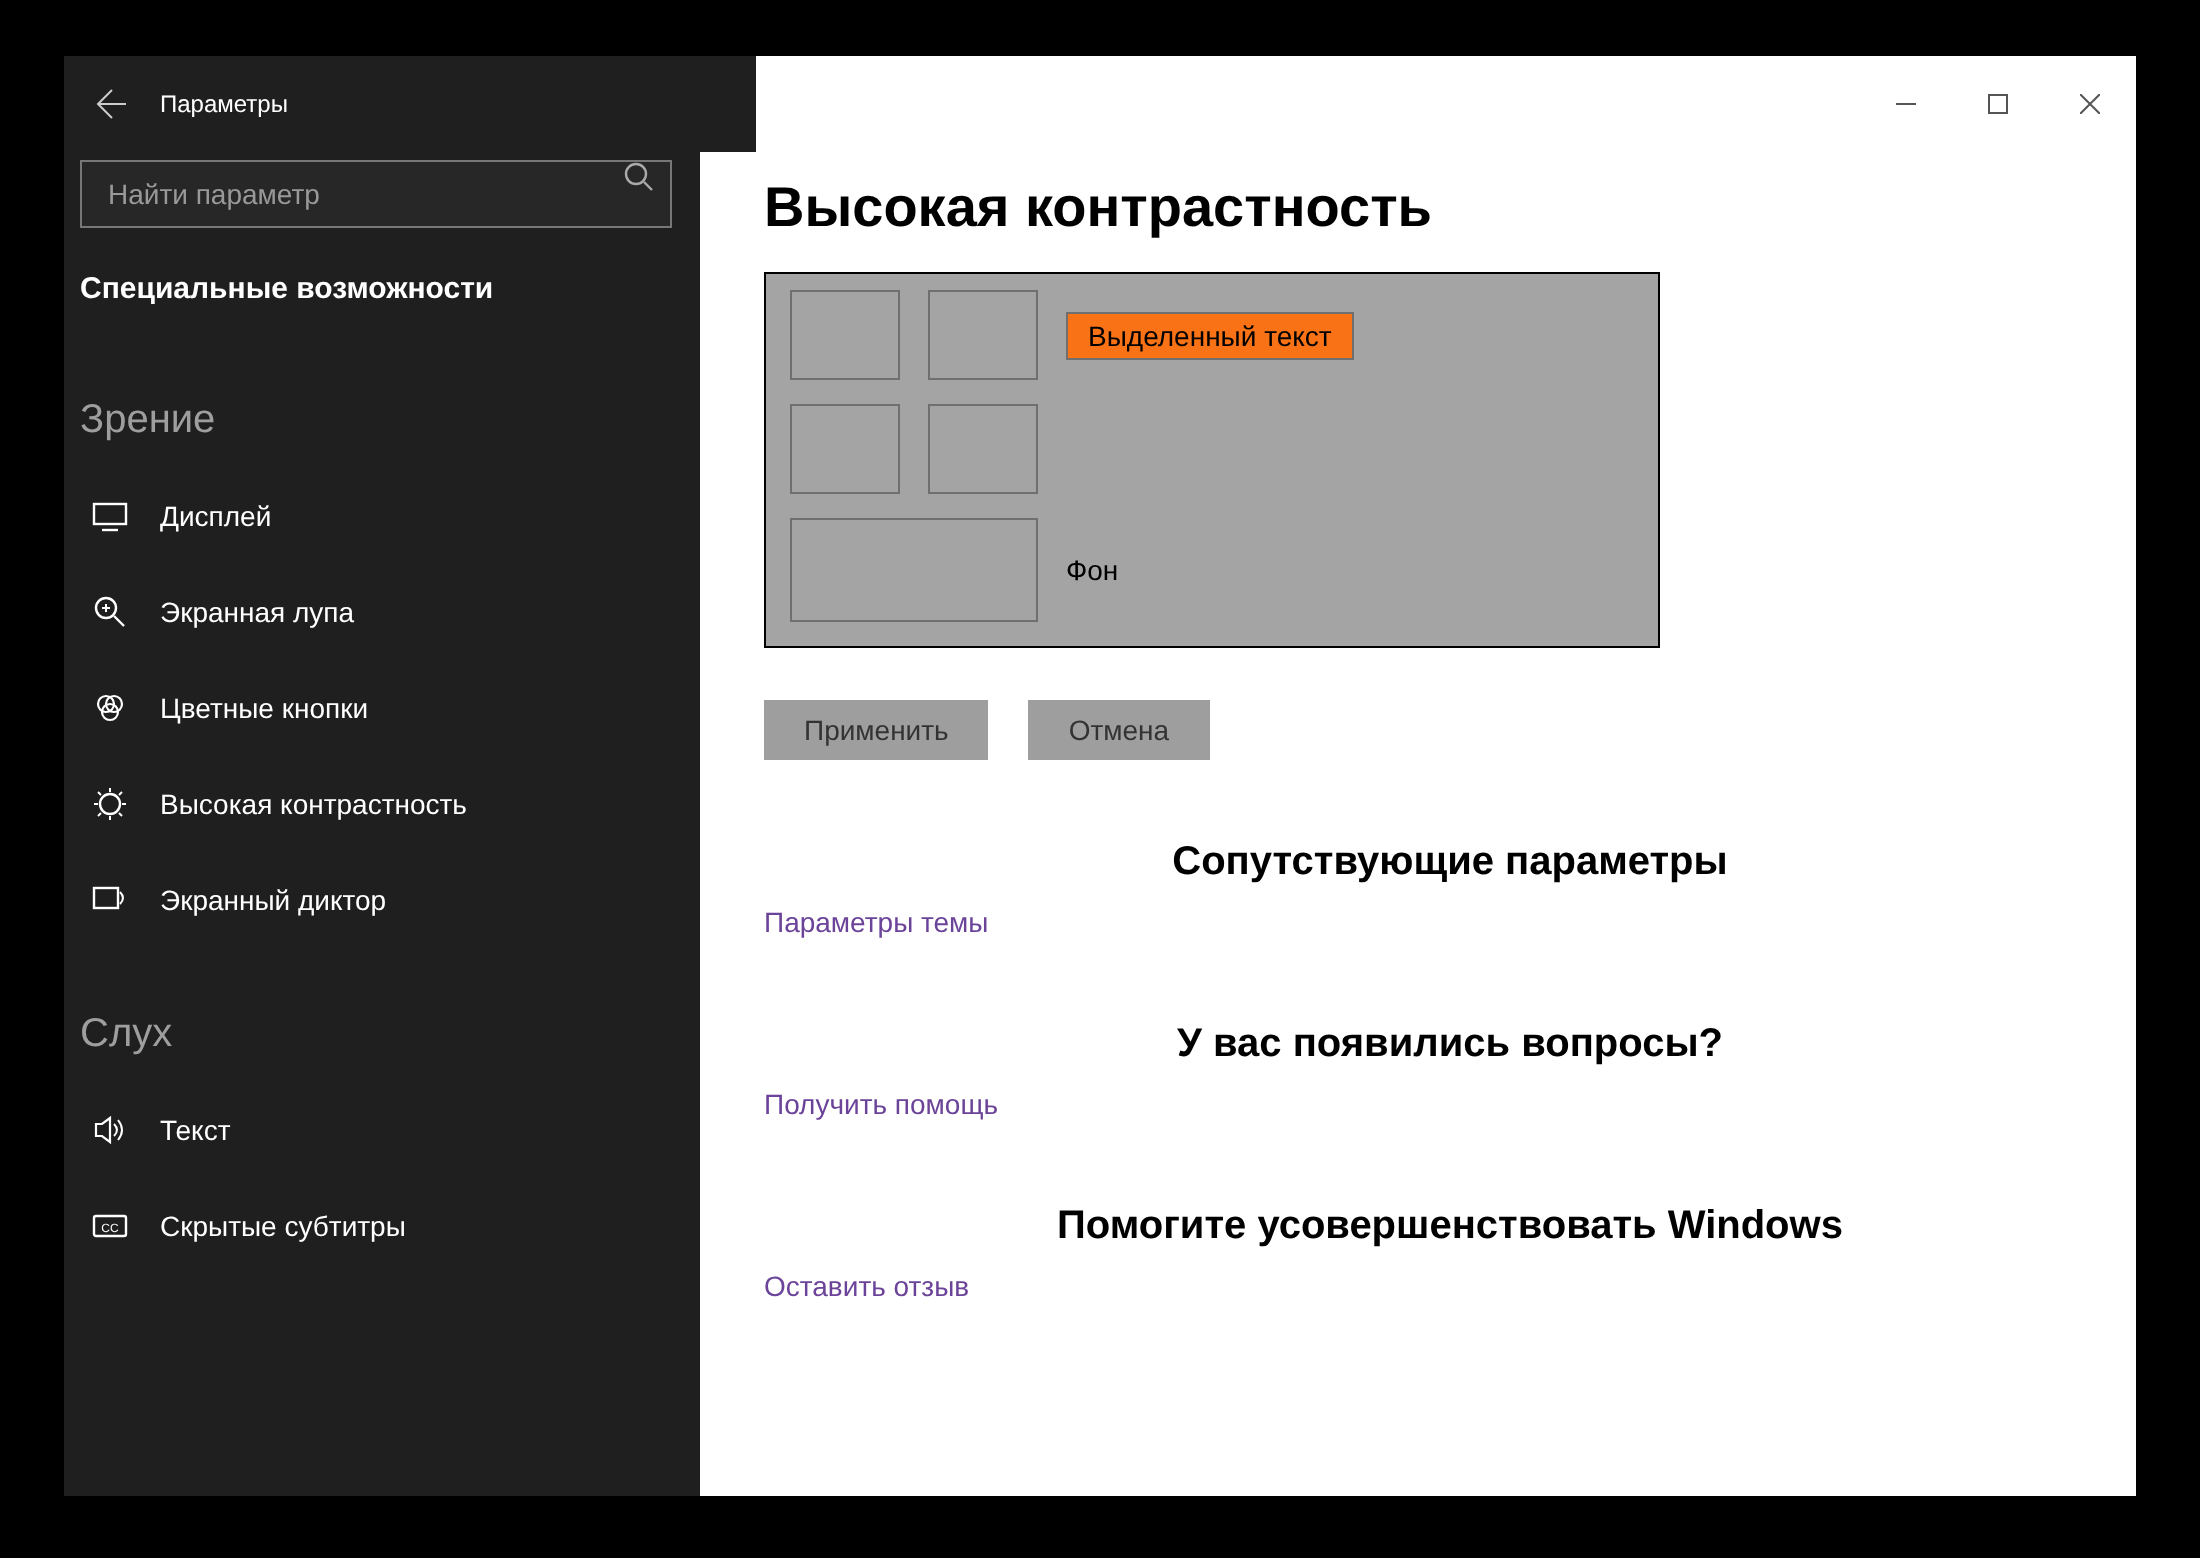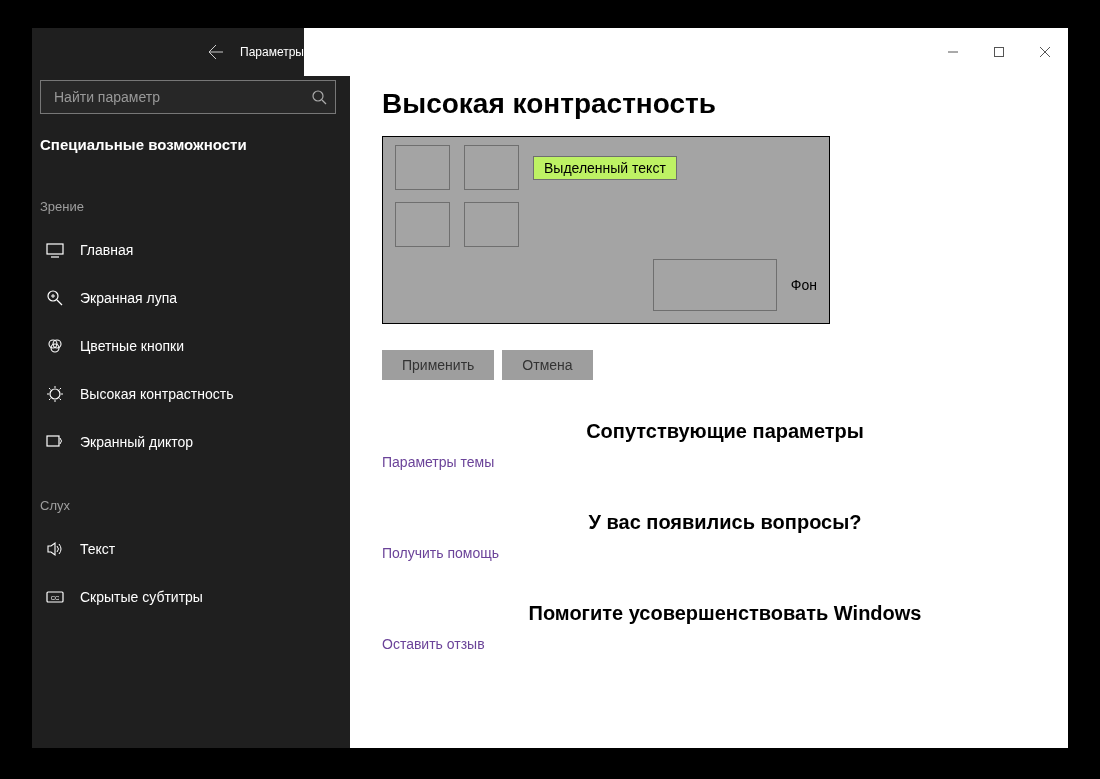--- a/index.html
+++ b/index.html
@@ -1,45 +1,45 @@
 <!DOCTYPE html>
 <html><head>
 <meta charset="utf-8">
 <style>
 * { box-sizing: border-box; margin: 0; padding: 0; }
 body { font-family: "Segoe UI", Arial, sans-serif; background: #000; width: 1100px; height: 779px; overflow: hidden; }
 .window { position: relative; width: 1036px; height: 720px; margin: 28px 32px; background: #fff; display: flex; }
 .titlebar { position: absolute; top: 0; left: 0; right: 0; height: 48px; display: flex; align-items: center; z-index: 10; }
-.titlebar-left { width: 272px; height: 48px; background: #1f1f1f; display: flex; align-items: center; justify-content: flex-end; }
+.titlebar-left { width: 346px; height: 48px; background: #1f1f1f; display: flex; align-items: center; }
 .titlebar-right { flex: 1; height: 48px; background: #fff; display: flex; justify-content: flex-end; align-items: center; }
 .back-btn { width: 48px; height: 48px; display: flex; align-items: center; justify-content: center; color: #ccc; cursor: pointer; }
 .app-title { color: #fff; font-size: 12px; font-weight: 400; }
 .win-btn { width: 46px; height: 32px; display: flex; align-items: center; justify-content: center; color: #555; cursor: pointer; }
 .sidebar { width: 318px; background: #1f1f1f; color: #fff; padding-top: 48px; height: 100%; }
 .home-row { display: flex; align-items: center; height: 48px; padding-left: 14px; cursor: pointer; }
 .home-row svg { margin-right: 14px; }
 .home-row span { font-size: 14px; }
-.search-box { margin: 4px 14px 10px 8px; height: 34px; background: #272727; border: 1px solid #777; display: flex; align-items: center; padding: 0 8px 0 13px; }
+.search-box { margin: 4px 14px 10px 8px; height: 34px; background: #272727; border: 1px solid #777; display: flex; padding: 0 8px 0 13px; }
 .search-box input { flex: 1; background: transparent; border: none; outline: none; color: #999; font-size: 14px; font-family: inherit; }
 .search-box input::placeholder { color: #999; }
 .category { font-size: 15px; font-weight: 600; padding: 12px 8px 14px 8px; color: #fff; }
-.section-title { font-size: 13px; color: #9e9e9e; padding: 32px 16px 12px 8px; }
+.section-title { font-size: 20px; color: #9e9e9e; padding: 32px 16px 12px 8px; }
 .nav-item { display: flex; align-items: center; height: 48px; padding-left: 14px; cursor: pointer; color: #fff; font-size: 14px; }
 .nav-item .icon { width: 18px; height: 18px; margin-right: 16px; display: flex; align-items: center; justify-content: center; }
 .content { flex: 1; background: #fff; padding: 60px 0 0 32px; overflow-y: auto; }
 .page-title { font-size: 28px; font-weight: 600; color: #000; margin-bottom: 16px; }
 .preview-box { width: 448px; border: 1px solid #000; background: #a4a4a4; padding: 8px 12px 12px 12px; }
 .preview-row { display: flex; align-items: center; margin-bottom: 12px; }
-.preview-row:last-child { margin-bottom: 0; justify-content: flex-end; }
+.preview-row:last-child { margin-bottom: 0; }
 .swatch-sm { width: 55px; height: 45px; border: 1px solid #6f6f6f; background: #a4a4a4; margin-right: 14px; }
 .swatch-lg { width: 124px; height: 52px; border: 1px solid #6f6f6f; background: #a4a4a4; margin-right: 14px; }
-.highlight-label { background: #bef264; border: 1px solid #6f6f6f; padding: 3px 10px; font-size: 14px; color: #000; }
+.highlight-label { background: #f97316; border: 1px solid #6f6f6f; padding: 3px 10px; font-size: 14px; color: #000; }
 .button-label-box { border: 1px solid #6f6f6f; padding: 6px 16px; font-size: 14px; color: #000; background: #a4a4a4; }
 .plain-label { font-size: 14px; color: #000; }
-.action-row { margin-top: 26px; display: flex; gap: 8px; }
+.action-row { margin-top: 26px; display: flex; gap: 20px; }
 .action-btn { background: #9e9e9e; border: none; padding: 7px 20px; font-size: 14px; color: #333; cursor: pointer; font-family: inherit; }
 .subhead { font-size: 20px; font-weight: 600; color: #000; margin-top: 40px; margin-bottom: 10px; text-align: center; }
 .link { color: #6b4399; font-size: 14px; cursor: pointer; display: inline-block; }
 </style>
 </head>
 <body>
 
 <div class="window">
   <div class="titlebar">
     <div class="titlebar-left">
@@ -82,21 +82,21 @@
 
     <div class="section-title">Зрение</div>
 
     <div class="nav-item">
       <span class="icon">
           <svg width="18" height="18" viewBox="0 0 18 18">
             <rect x="1" y="3" width="16" height="10" stroke="#fff" stroke-width="1.2" fill="none"></rect>
             <line x1="5" y1="16" x2="13" y2="16" stroke="#fff" stroke-width="1.2"></line>
           </svg>
         </span>
-      <span>Главная</span>
+      <span>Дисплей</span>
     </div>
     <div class="nav-item">
       <span class="icon">
           <svg width="18" height="18" viewBox="0 0 18 18">
             <circle cx="7" cy="7" r="5" stroke="#fff" stroke-width="1.2" fill="none"></circle>
             <line x1="11" y1="11" x2="16" y2="16" stroke="#fff" stroke-width="1.2"></line>
             <line x1="5" y1="7" x2="9" y2="7" stroke="#fff" stroke-width="1"></line>
             <line x1="7" y1="5" x2="7" y2="9" stroke="#fff" stroke-width="1"></line>
           </svg>
         </span>

